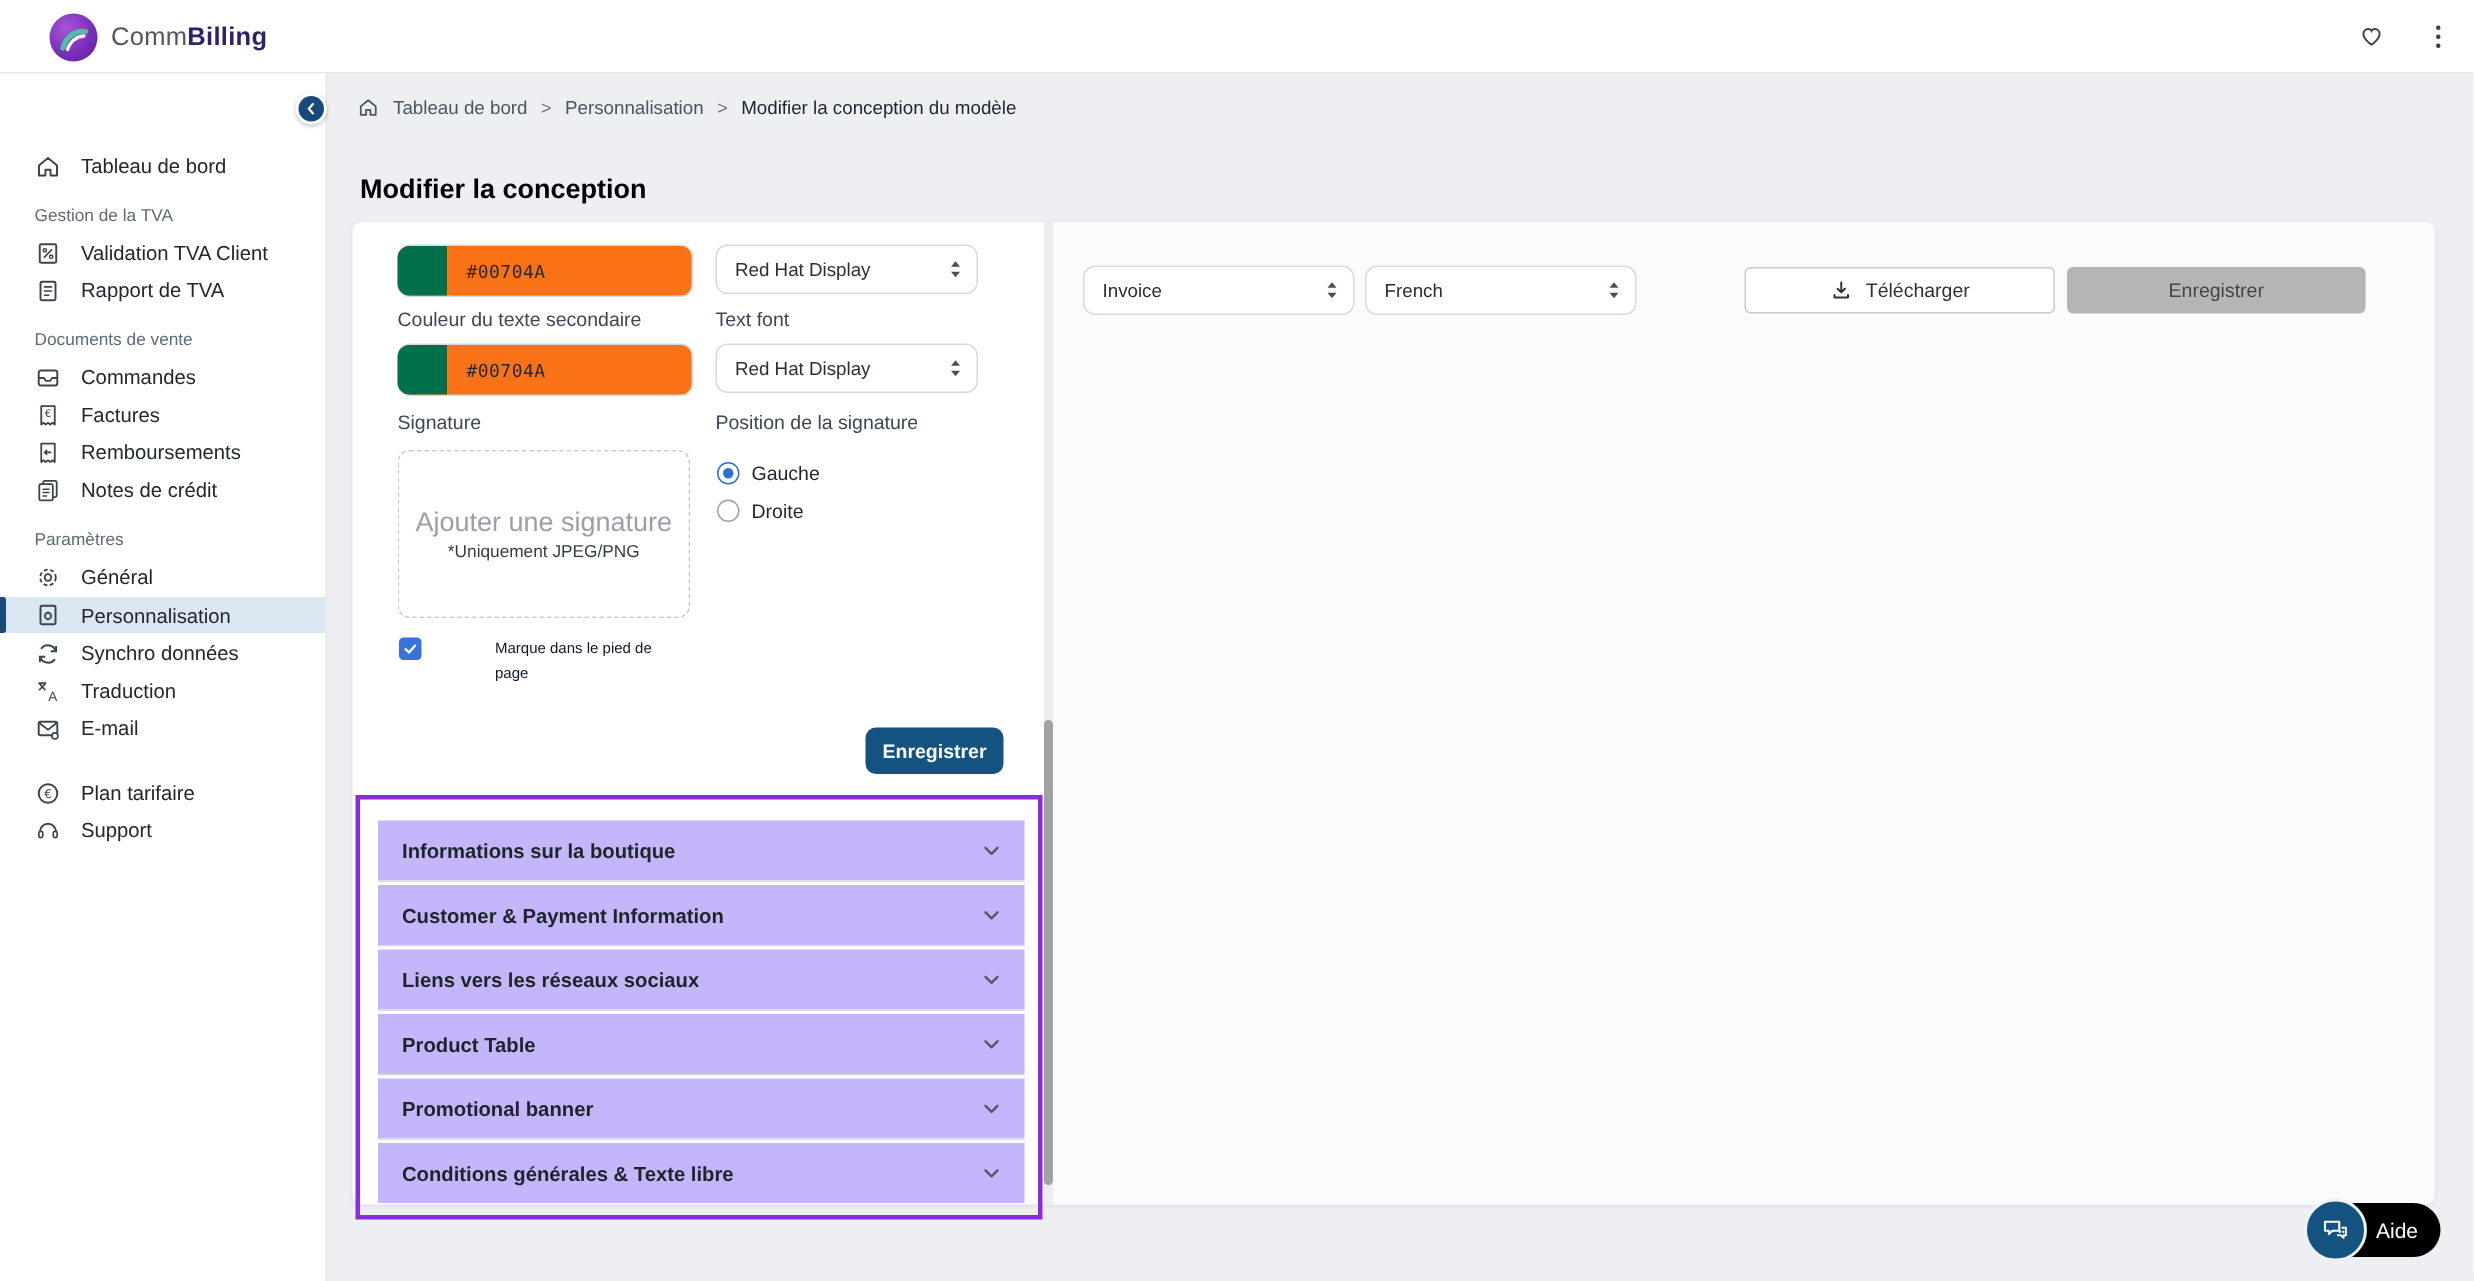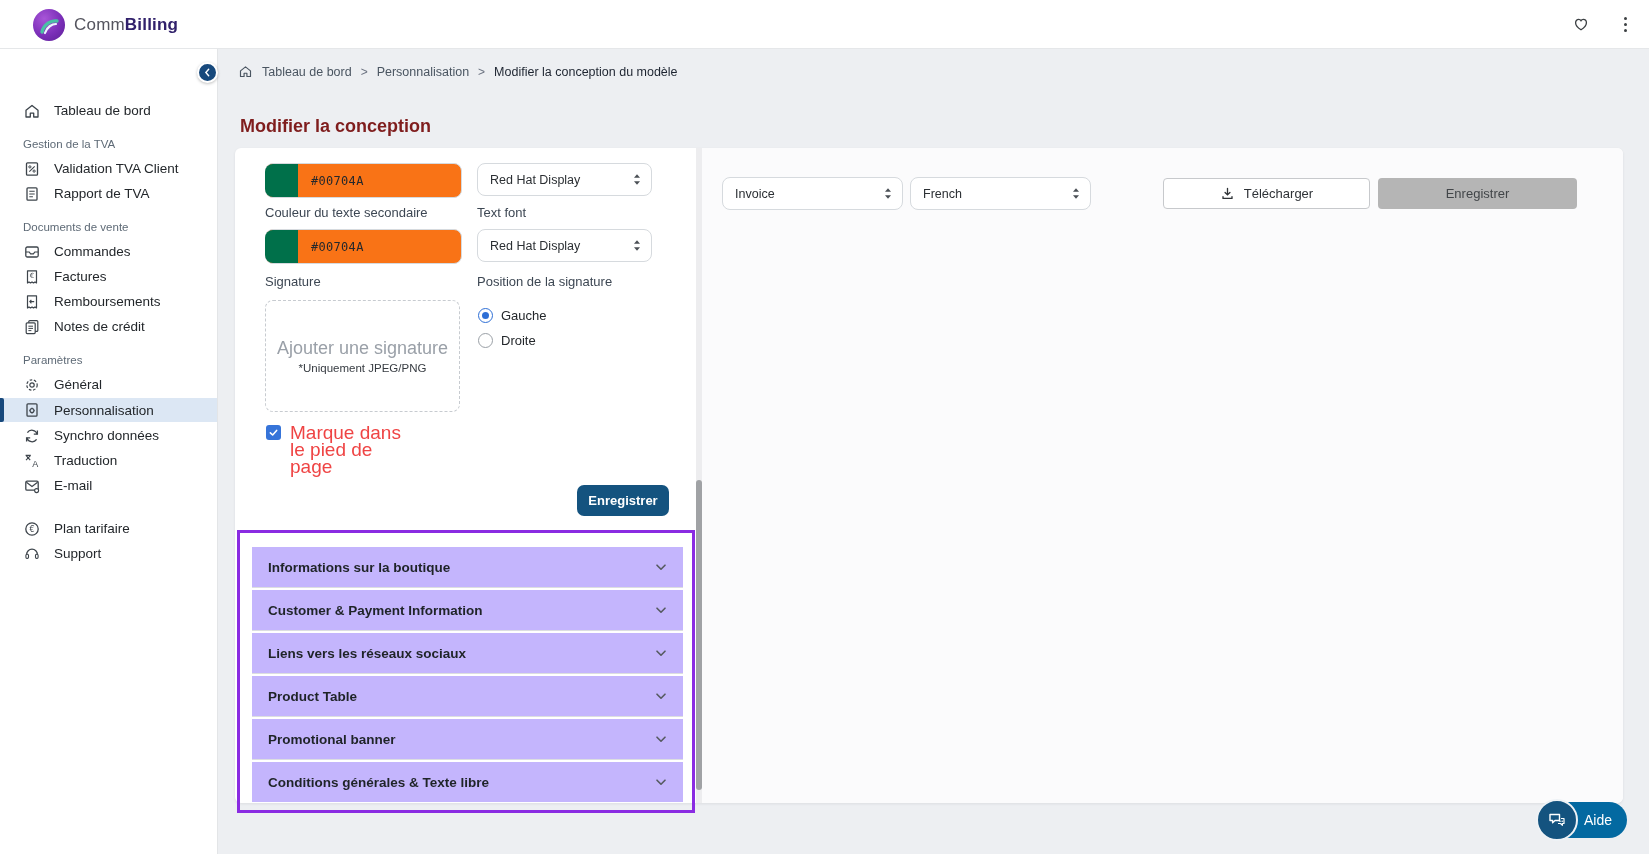--- a/index.html
+++ b/index.html
@@ -28,59 +28,59 @@
   .side-item.active::before{content:"";position:absolute;left:0;top:0;bottom:0;width:4px;background:#17497c;border-radius:0 2px 2px 0;}
   .side-header{margin:15px 0 6px 23px;font-size:11.5px;color:#5e6a76;}
   .side-gap{height:18px;}
 
   
   .content{position:absolute;left:217px;top:48px;right:0;bottom:0;background:#edeff2;}
   .breadcrumb{position:absolute;left:21px;top:16px;display:flex;align-items:center;gap:9px;font-size:12.5px;color:#4a5561;}
   .breadcrumb .crumb{cursor:pointer;}
   .breadcrumb .sep{color:#6b7280;font-size:12px;}
   .breadcrumb .current{color:#1d2430;font-weight:500;}
-  .page-title{position:absolute;left:23px;top:56px;font-size:18px;font-weight:600;color:#7f1d1d;}
+  .page-title{position:absolute;left:23px;top:56px;font-size:18px;font-weight:600;color:#000000;}
 
   .card{position:absolute;left:18px;top:100px;width:1388px;height:655px;background:#fff;border-radius:6px;box-shadow:0 1px 3px rgba(20,30,40,.08);}
 
   
   .color-field{position:absolute;width:195px;height:33px;border:1px solid #d6dade;border-radius:8px;background:#f97316;display:flex;align-items:center;cursor:pointer;}
   .swatch{width:33px;height:33px;margin:-1px 0 -1px -1px;border-radius:8px 0 0 8px;flex:0 0 auto;}
   .hex{font-family:"DejaVu Sans Mono",monospace;font-size:12px;color:#25282c;margin-left:13px;letter-spacing:.3px;}
   .sel{position:absolute;height:33px;border:1px solid #d6dade;border-radius:8px;background:#fff;display:flex;align-items:center;justify-content:space-between;padding:0 10px 0 12px;font-size:12.5px;color:#2b2f33;cursor:pointer;box-sizing:border-box;}
   .flabel{position:absolute;font-size:13px;color:#3d4753;}
   .dashed-box{position:absolute;border:1.5px dashed #c7cbd0;border-radius:8px;display:flex;flex-direction:column;align-items:center;justify-content:center;gap:3px;cursor:pointer;background:#fff;}
   .sig-ph{font-size:18px;color:#9aa0a8;}
   .sig-note{font-size:11.5px;color:#373c42;}
   .radio-row{position:absolute;display:flex;align-items:center;gap:8px;cursor:pointer;font-size:13px;color:#23272b;}
   .radio{width:15px;height:15px;border-radius:50%;box-sizing:border-box;border:1.5px solid #9aa0a6;background:#fff;display:flex;align-items:center;justify-content:center;}
   .radio.on{border-color:#2e6fd6;}
   .radio.on i{width:7px;height:7px;border-radius:50%;background:#2e6fd6;display:block;}
   .check-row{position:absolute;display:flex;gap:9px;cursor:pointer;}
   .checkbox{width:15px;height:15px;border-radius:3px;background:#3674d9;display:flex;align-items:center;justify-content:center;flex:0 0 auto;margin-top:1px;}
-  .check-label{font-size:19px;color:#ef4444;width:122px;line-height:17px;}
+  .check-label{font-size:10px;color:#0f172a;width:122px;line-height:17px;margin-left:40px;}
   .btn-primary{position:absolute;background:#14537f;color:#fff;font-weight:700;font-size:13px;border:none;border-radius:7px;cursor:pointer;font-family:inherit;}
   .btn-outline{position:absolute;background:#fff;border:1px solid #c7c9cc;border-radius:4px;display:flex;align-items:center;justify-content:center;gap:9px;font-size:13px;color:#2e3236;cursor:pointer;font-family:inherit;}
   .btn-disabled{position:absolute;background:#b5b5b5;border:none;border-radius:4px;font-size:13px;color:#424649;display:flex;align-items:center;justify-content:center;cursor:default;font-family:inherit;}
 
   
   .annotation{position:absolute;border:3px solid #8a2be2;z-index:5;pointer-events:none;}
   .acc-list{position:absolute;display:flex;flex-direction:column;gap:3px;}
   .acc-row{height:40px;background:#c4b5fd;display:flex;align-items:center;justify-content:space-between;padding:0 14px 0 16px;cursor:pointer;}
   .acc-row + .acc-row{box-shadow:0 -2px 0 #fff,0 -3px 0 #dcdee1;}
   .acc-label{font-size:13.5px;font-weight:700;color:#1f2428;}
 
   
   .vtrack{position:absolute;background:#ededef;}
   .vthumb{position:absolute;background:#a0a2a5;border-radius:3px;cursor:grab;}
   .preview-area{position:absolute;background:#fbfbfc;border-radius:0 6px 6px 0;}
 
   
   .aide{position:absolute;left:1536px;top:799px;height:42px;cursor:pointer;z-index:40;}
-  .aide-pill{position:absolute;left:16px;top:3px;width:75px;height:36px;background:#0369a1;border-radius:18px;display:flex;align-items:center;justify-content:flex-end;padding-right:15px;box-sizing:border-box;}
+  .aide-pill{position:absolute;left:16px;top:3px;width:75px;height:36px;background:#000000;border-radius:18px;display:flex;align-items:center;justify-content:flex-end;padding-right:15px;box-sizing:border-box;}
   .aide-label{color:#fff;font-size:14px;font-weight:500;}
   .aide-circle{position:absolute;left:0;top:0;width:42px;height:42px;border-radius:50%;background:#14537f;border:2px solid #eef2f6;box-sizing:border-box;display:flex;align-items:center;justify-content:center;}
 </style>
 </head>
 <body>
 
 <div class="page">
 
   <header class="topbar">
     <div class="logo">

